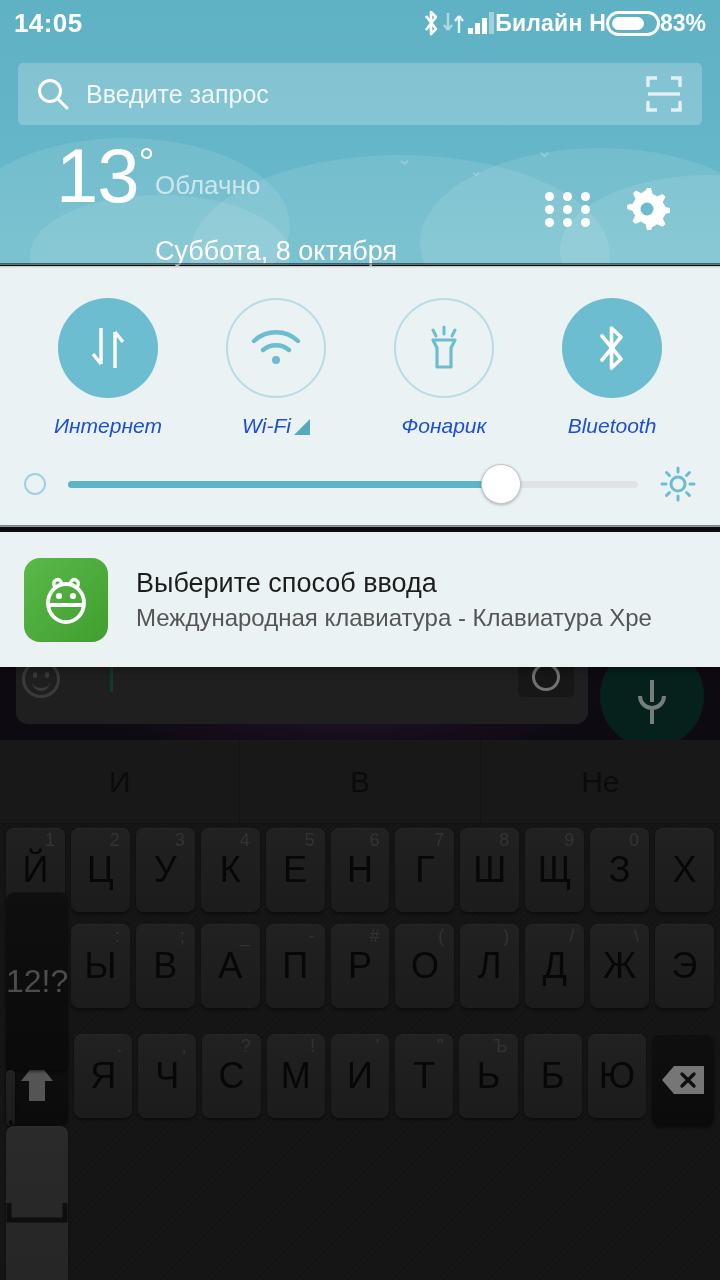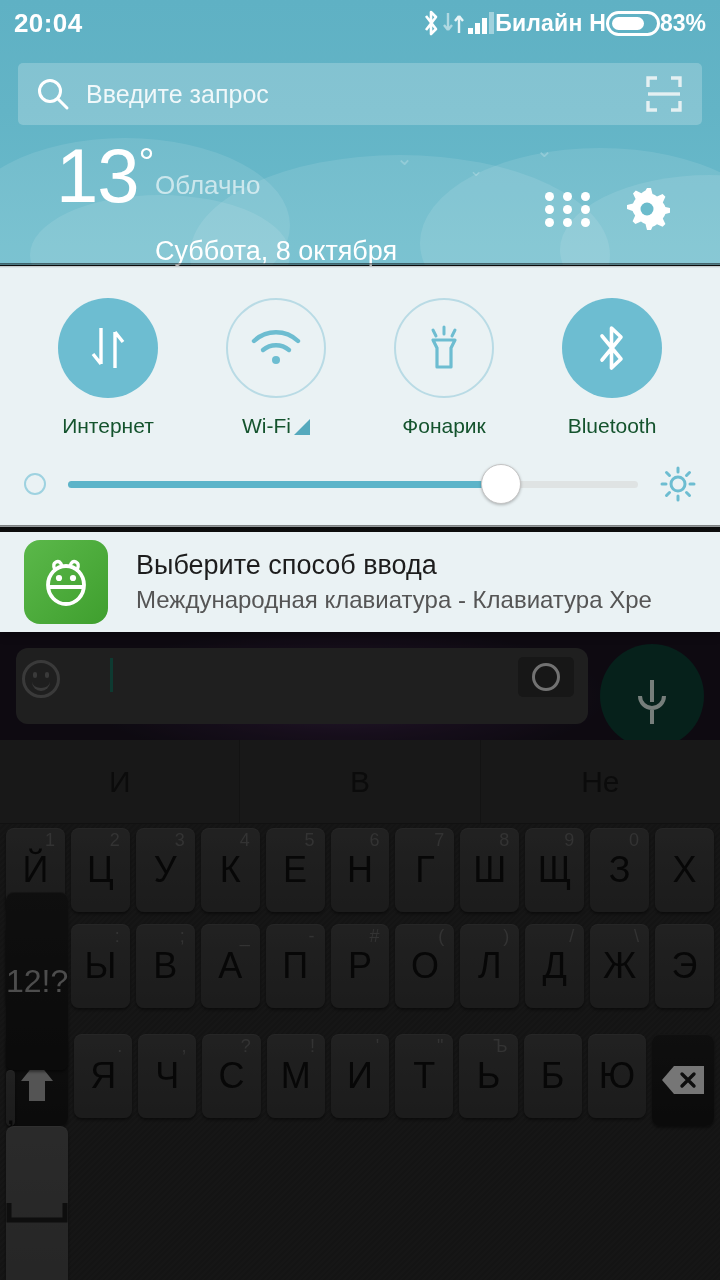--- a/index.html
+++ b/index.html
@@ -181,21 +181,21 @@
   }
   .toggles { display:flex; padding:32px 24px 0; }
   .toggle { flex:1; display:flex; flex-direction:column; align-items:center; }
   .tcircle {
     width:100px; height:100px; border-radius:50%;
     display:flex; align-items:center; justify-content:center;
   }
   .tcircle.on { background:#6dbdd1; }
   .tcircle.off { background:transparent; border:2px solid #b9dbe5; }
   .tlabel {
-    margin-top:16px; font-size:21px; color:#14532d; display:flex; align-items:center; gap:2px;
+    margin-top:16px; font-size:21px; color:#1d4ed8; display:flex; align-items:center; gap:2px;font-style:italic;
   }
   .wifi-tri {
     width:0; height:0; border-left:16px solid transparent;
     border-bottom:16px solid #55a9bd; margin-left:1px; margin-bottom:-2px;
   }
 
   .bright { display:flex; align-items:center; padding:0 24px; margin-top:28px; }
   .b-small { width:22px; height:22px; border:2px solid #9ed2e0; border-radius:50%; }
   .track {
     flex:1; height:7px; background:#dfe3e3; border-radius:4px;
@@ -210,21 +210,21 @@
     box-shadow:0 1px 3px rgba(0,0,0,.25);
   }
 
   .panel-shadow {
     position:absolute; left:0; top:525px; width:720px; height:6px;
     background:linear-gradient(180deg,rgba(0,0,0,.5),rgba(0,0,0,0)); z-index:5;
   }
 
   
   .notif {
-    position:absolute; left:0; top:532px; width:720px; height:100px;
+    position:absolute; left:0; top:532px; width:720px; height:135px;
     background:#eaf2f4; display:flex; align-items:center; padding:0 24px;
     box-shadow:0 3px 8px rgba(0,0,0,.35);
   }
   .nicon {
     width:84px; height:84px; border-radius:16px; flex:0 0 84px;
     background:linear-gradient(135deg,#5bb84a 0%,#3f9f2e 100%);
     display:flex; align-items:center; justify-content:center;
   }
   .ntext { margin-left:28px; min-width:0; }
   .ntitle { font-size:27px; color:#1d1d1d; white-space:nowrap; }
@@ -441,21 +441,21 @@
   <div class="cloud c2"></div>
   <div class="cloud c3"></div>
   <div class="cloud c4"></div>
   <div class="cloud c5"></div>
   <div class="bird b1">⌄</div>
   <div class="bird b2">⌄</div>
   <div class="bird b3">⌄</div>
 </div>
 
 <div class="statusbar">
-  <div class="clock">20:04</div>
+  <div class="clock">14:05</div>
   <div class="sb-right">
     <svg width="20" height="28" viewBox="0 0 20 28">
       <path d="M5 7 L15 20 L10 25 V3 L15 8 L5 21" fill="none" stroke="#fff" stroke-width="2.6" stroke-linejoin="round"></path>
     </svg>
     <svg width="26" height="26" viewBox="0 0 26 26">
       <path d="M7 3 V20 M7 20 L3 15 M7 20 L11 15" fill="none" stroke="rgba(255,255,255,.5)" stroke-width="2.4"></path>
       <path d="M18 23 V6 M18 6 L14 11 M18 6 L22 11" fill="none" stroke="rgba(255,255,255,.85)" stroke-width="2.4"></path>
     </svg>
     <svg width="28" height="24" viewBox="0 0 28 24">
       <rect x="1" y="17" width="5" height="6" fill="#fff"></rect>

